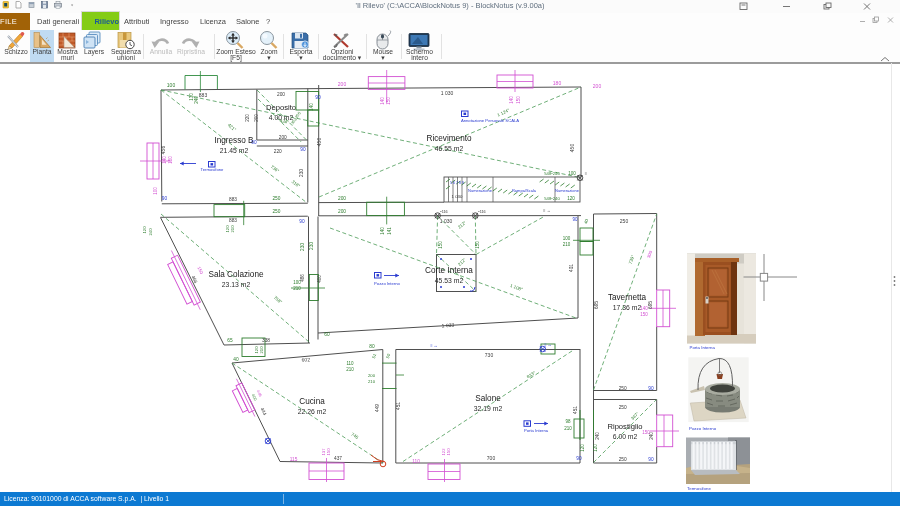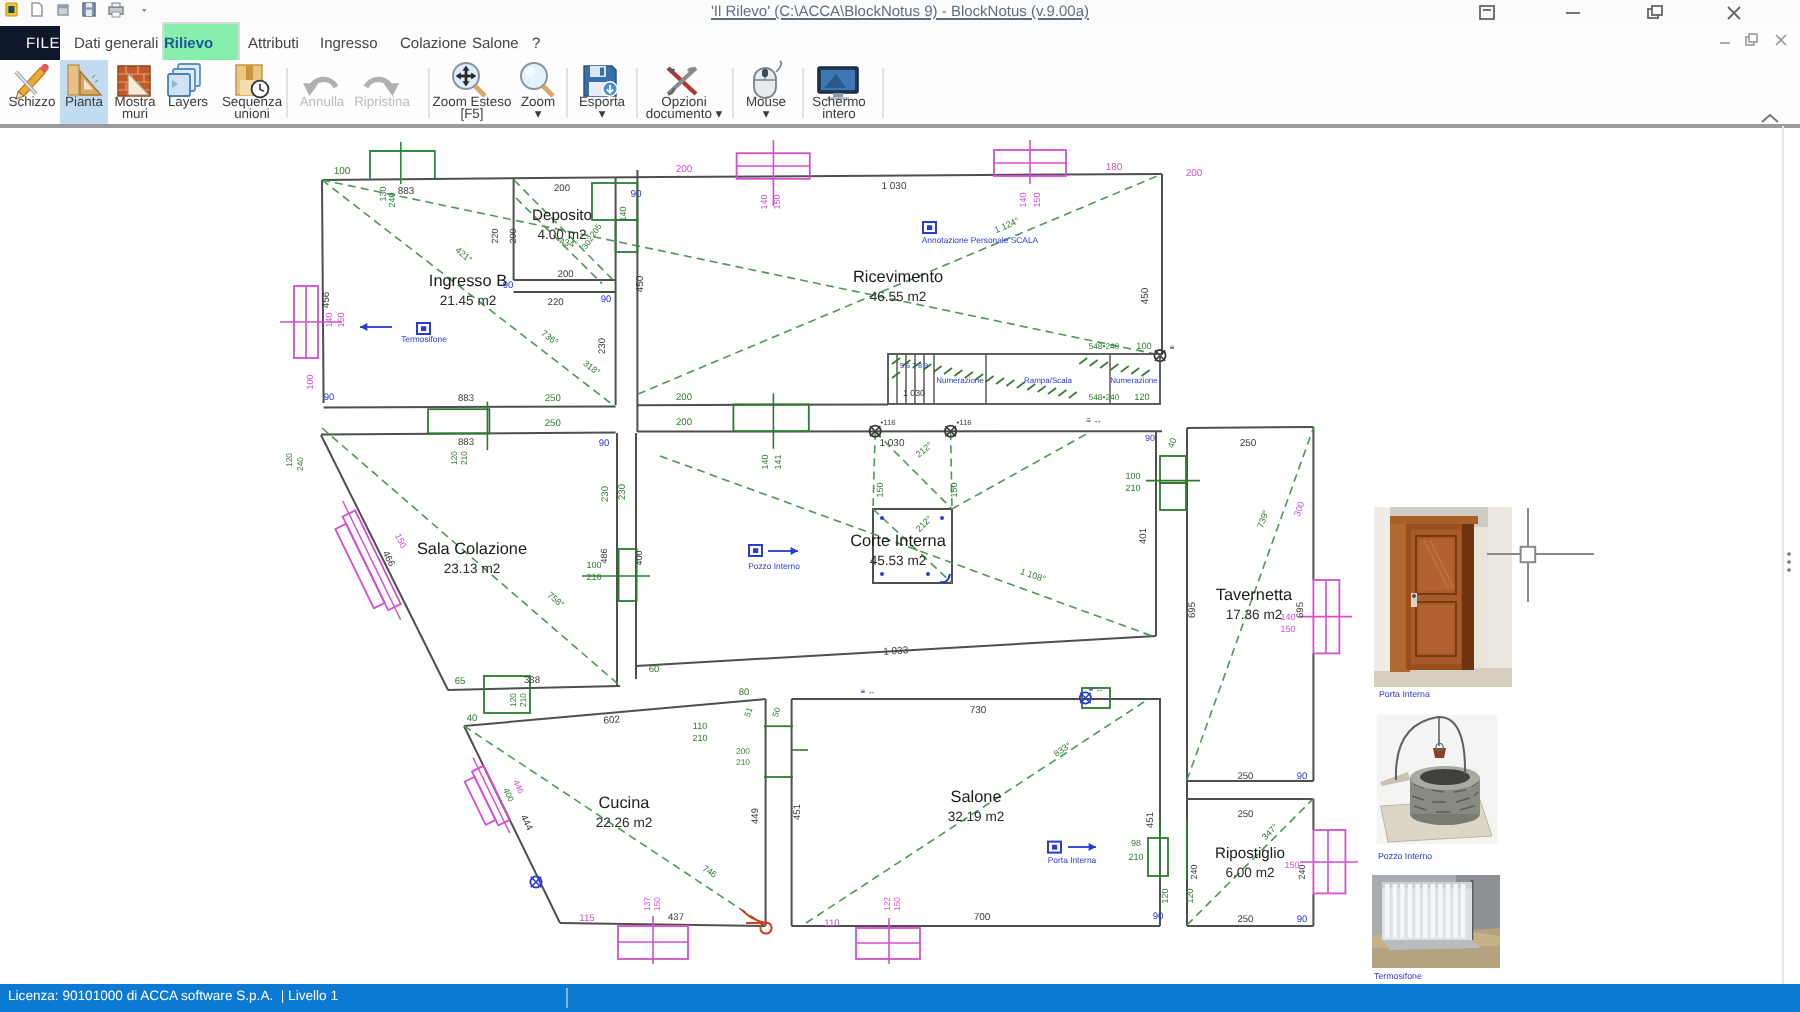--- a/index.html
+++ b/index.html
@@ -1,28 +1,28 @@
 <!DOCTYPE html>
 <html><head>
 <meta charset="utf-8">
 <style>
 html,body{margin:0;padding:0;width:900px;height:506px;overflow:hidden;background:#fff;
 font-family:"Liberation Sans",sans-serif;}
 #app{position:relative;width:900px;height:506px;background:#fff;}
 .abs{position:absolute;}
 
 #titlebar{left:0;top:0;width:900px;height:13px;background:#fbfbfb;}
-#titletext{left:0;top:1px;width:900px;text-align:center;font-size:7.5px;color:#5f6e7e;text-decoration:underline;}
+#titletext{left:0;top:1px;width:900px;text-align:center;font-size:7.5px;color:#5f6e7e;}
 
 #menurow{left:0;top:13px;width:900px;height:17px;background:#fdfdfd;}
-#filebtn{left:0;top:13px;width:30px;height:17px;background:#0f172a;color:#fff;
-font-size:7.5px;text-align:right;line-height:17px;letter-spacing:.3px;}
+#filebtn{left:0;top:13px;width:30px;height:17px;background:#a16207;color:#fff;
+font-size:7.5px;text-align:left;line-height:17px;letter-spacing:.3px;}
 .mitem{top:13px;height:17px;line-height:17px;font-size:7.5px;color:#444;}
-#riltab{left:81px;top:11px;width:37px;height:19px;background:#86efac;border:1px solid #d9d9d9;border-bottom:none;
-color:#1b5a96;font-weight:bold;text-align:left;line-height:19px;font-size:7.5px;}
+#riltab{left:81px;top:11px;width:37px;height:19px;background:#84cc16;border:1px solid #d9d9d9;border-bottom:none;
+color:#1b5a96;font-weight:bold;text-align:right;line-height:19px;font-size:7.5px;}
 
 #ribbon{left:0;top:30px;width:900px;height:33px;background:#fdfdfd;border-bottom:1px solid #9b9b9b;}
 .rsep{top:34px;width:1px;height:25px;background:#e2e2e2;}
 .rlbl{font-size:6.7px;color:#3c3c3c;text-align:center;line-height:6.3px;}
 .rlblgray{font-size:6.7px;color:#bcbcbc;text-align:center;line-height:6.3px;}
 #pianta-sel{left:30px;top:30px;width:24px;height:32px;background:#c0dbf2;}
 
 #statusbar{left:0;top:492px;width:900px;height:14px;background:#0c79d2;}
 #canvasline{left:0;top:62px;width:900px;height:1px;background:#9b9b9b;}
 #vline{left:891px;top:63px;width:1px;height:429px;background:#e8e8e8;}
@@ -461,21 +461,21 @@
       <path d="M864 3.5 l6 6 M870 3.5 l-6 6"></path>
     </g>
   </svg>
 
   <div id="menurow" class="abs"></div>
   <div id="filebtn" class="abs">FILE</div>
   <div class="mitem abs" style="left:37px;text-align:right;">Dati generali</div>
   <div id="riltab" class="abs">Rilievo</div>
   <div class="mitem abs" style="left:124px;">Attributi</div>
   <div class="mitem abs" style="left:160px;">Ingresso</div>
-  <div class="mitem abs" style="left:200px;">Colazione</div>
+  <div class="mitem abs" style="left:200px;">Licenza</div>
   <div class="mitem abs" style="left:236px;">Salone</div>
   <div class="mitem abs" style="left:266px;">?</div>
   <svg class="abs" style="left:852px;top:13px" width="48" height="17">
     <g stroke="#999" stroke-width="0.8" fill="none">
       <path d="M8 8.5 h5"></path>
       <rect x="21" y="5.5" width="4" height="4"></rect>
       <rect x="22.5" y="4" width="4" height="4" fill="#fdfdfd"></rect>
       <path d="M36 4.5 l5 5 M41 4.5 l-5 5"></path>
     </g>
   </svg>

